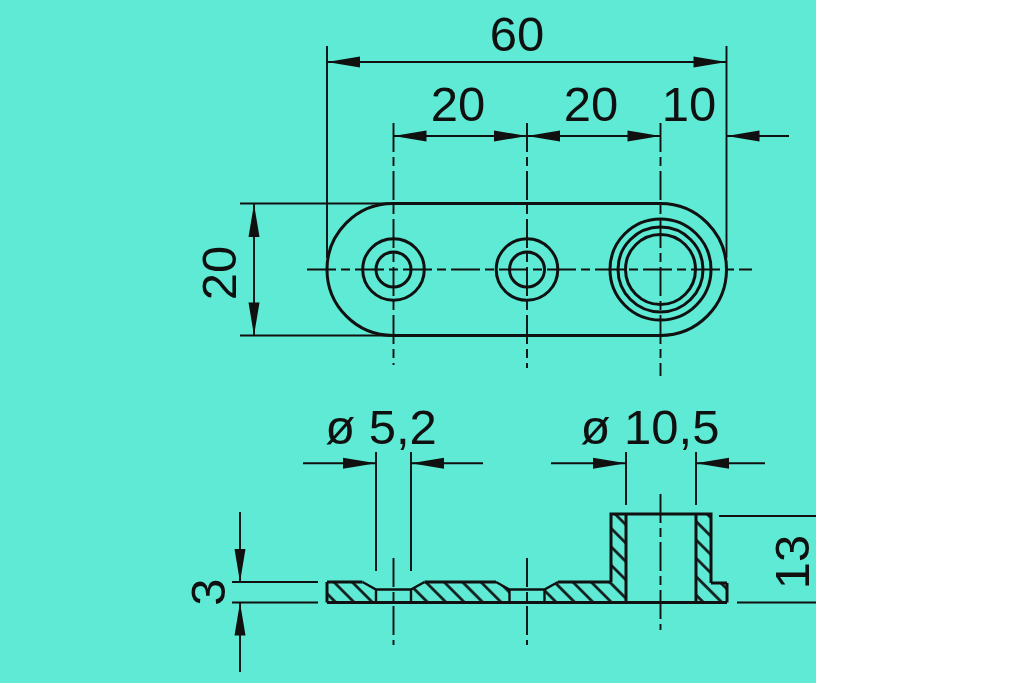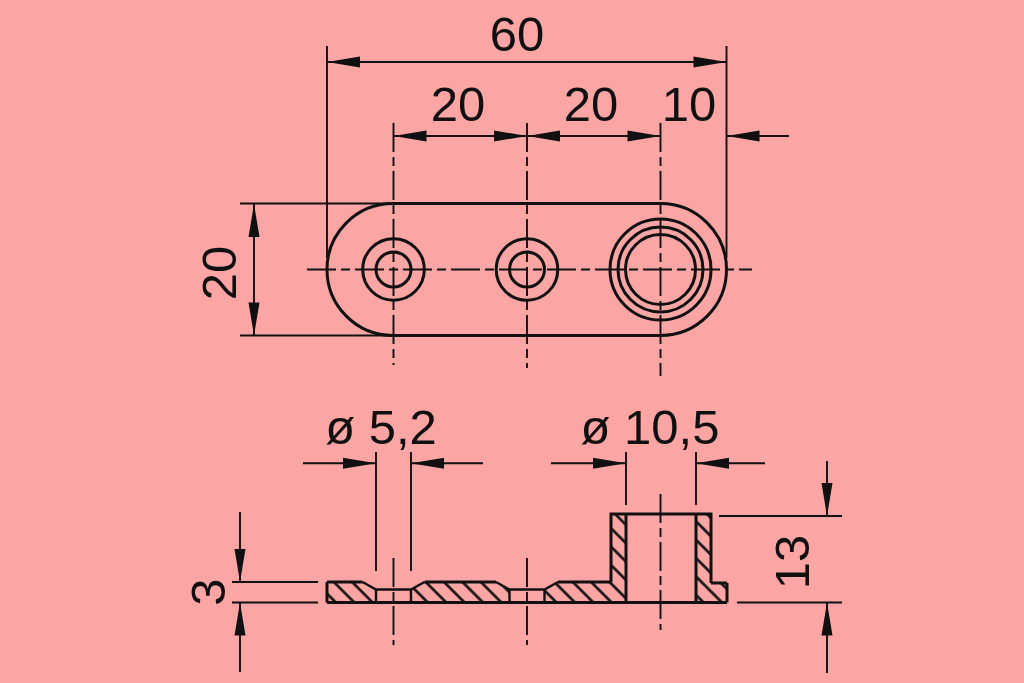--- a/index.html
+++ b/index.html
@@ -1,17 +1,17 @@
 <!DOCTYPE html>
 <html><head>
 <meta charset="utf-8">
 <style>
   html,body{margin:0;padding:0;background:#ffffff;}
   .canvas{
-    width:1024px;height:683px;background:#fca5a5;position:relative;overflow:hidden;
+    width:816px;height:683px;background:#5eead4;position:relative;overflow:hidden;
     font-family:"Liberation Sans", sans-serif;
   }
   svg{display:block;}
   
   .ol{fill:none;stroke:#101010;stroke-width:3;stroke-linejoin:miter;stroke-linecap:butt;}
   
   .md{fill:none;stroke:#101010;stroke-width:2.4;stroke-linecap:butt;}
   
   .tn{fill:none;stroke:#101010;stroke-width:1.9;stroke-linecap:butt;}
   

